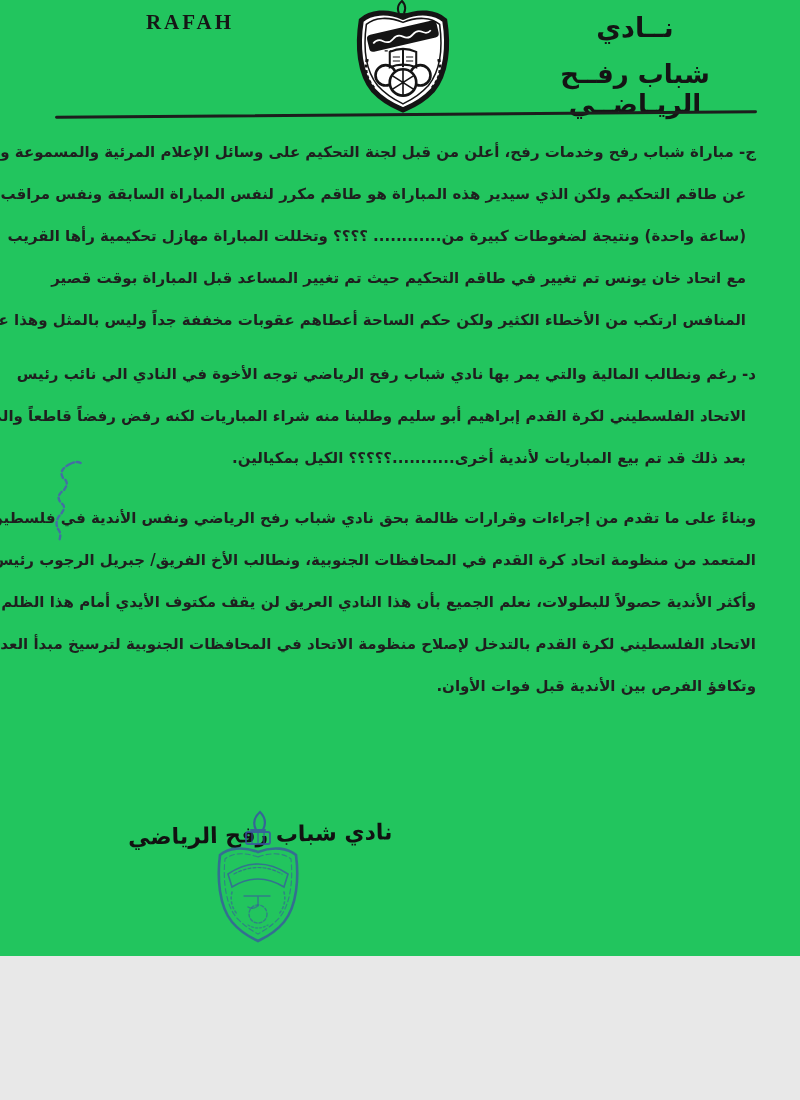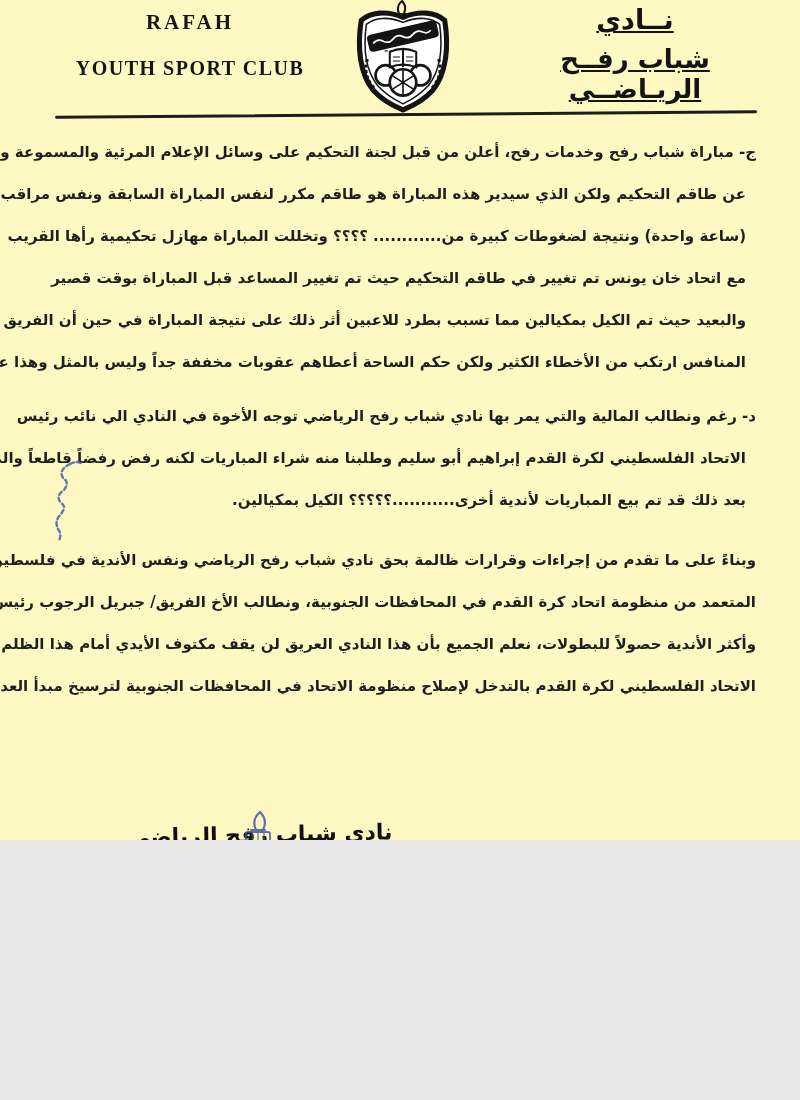--- a/index.html
+++ b/index.html
@@ -1,27 +1,27 @@
 <!DOCTYPE html>
 <html lang="ar"><head>
 <meta charset="utf-8">
 <style>
   html,body{margin:0;padding:0;}
   body{background:#e8e8e8;font-family:"DejaVu Sans",sans-serif;}
-  .page{position:relative;width:800px;height:840px;margin:0 auto;background:#fef9c3;overflow:hidden;color:#1b1b1b;}
+  .page{position:relative;width:800px;height:956px;margin:0 auto;background:#22c55e;overflow:hidden;color:#1b1b1b;}
 
   
   .lh-en{position:absolute;left:55px;top:10px;width:270px;text-align:center;
          font-family:"Liberation Serif","DejaVu Serif",serif;font-weight:bold;color:#161616;}
   .lh-en .l1{font-size:21px;letter-spacing:3px;}
   .lh-en .l2{font-size:20px;letter-spacing:1.5px;margin-top:22px;}
-  .lh-ar{position:absolute;right:25px;top:4px;width:280px;text-align:center;direction:rtl;
-         font-weight:bold;color:#141414;text-decoration:underline;}
+  .lh-ar{position:absolute;right:25px;top:12px;width:280px;text-align:center;direction:rtl;
+         font-weight:bold;color:#141414;}
   .lh-ar .l1{font-size:27px;}
-  .lh-ar .l2{font-size:26px;margin-top:9px;}
+  .lh-ar .l2{font-size:26px;margin-top:16px;}
   .crest{position:absolute;left:340px;top:0px;width:126px;height:114px;}
   .rule{position:absolute;left:55px;top:113px;width:702px;height:3px;background:#1d1d1d;
         transform:rotate(-0.45deg);border-radius:2px;}
 
   
   .doc-body{position:absolute;top:131px;right:44px;left:58px;direction:rtl;
             font-weight:bold;font-size:15px;color:#1f1f1f;}
   .para{margin:0;}
   .para.p2{margin-top:12px;}
   .para.p3{margin-top:18px;}
@@ -39,21 +39,20 @@
   .footer{position:absolute;left:0;right:0;top:1046px;text-align:center;padding-left:64px;
           direction:rtl;font-size:15px;color:#4d4d4d;transform:rotate(-1.3deg);}
 </style>
 </head>
 <body>
 
 <div class="page">
 
   <div class="lh-en">
     <div class="l1">RAFAH</div>
-    <div class="l2">YOUTH SPORT CLUB</div>
   </div>
 
   <svg class="crest" viewBox="0 0 120 112">
 
     <path d="M56,13 q-3,-7 3,-12 q5,5 2,12 M52,14 l16,0" fill="none" stroke="#141414" stroke-width="2"></path>
     <path d="M47,17 q13,-6 26,0" fill="none" stroke="#141414" stroke-width="1.5"></path>
 
     <path d="M60,17 C44,10 28,12 19,20 C15,45 17,72 31,89 C42,101 53,105 60,108 C67,105 78,101 89,89 C103,72 105,45 101,20 C92,12 76,10 60,17 Z" fill="#ffffff" stroke="#141414" stroke-width="5"></path>
     <path d="M60,22 C46,16 32,17 24,24 C21,46 23,69 35,84 C45,95 54,99 60,102 C66,99 75,95 85,84 C97,69 99,46 96,24 C88,17 74,16 60,22 Z" fill="none" stroke="#141414" stroke-width="1.5"></path>
 
@@ -84,33 +83,33 @@
   </div>
 
   <div class="rule"></div>
 
   <div class="doc-body">
     <div class="para p1">
       <div class="line">ج- مباراة شباب رفح وخدمات رفح، أعلن من قبل لجنة التحكيم على وسائل الإعلام المرئية والمسموعة والمكتوبة</div>
       <div class="line cont">عن طاقم التحكيم ولكن الذي سيدير هذه المباراة هو طاقم مكرر لنفس المباراة السابقة ونفس مراقب المباراة</div>
       <div class="line cont">(ساعة واحدة) ونتيجة لضغوطات كبيرة من............ ؟؟؟؟  وتخللت المباراة مهازل تحكيمية رأها القريب</div>
       <div class="line cont">مع اتحاد خان يونس تم تغيير في طاقم التحكيم حيث تم تغيير المساعد قبل المباراة بوقت قصير</div>
-      <div class="line cont">والبعيد حيث تم الكيل بمكيالين مما تسبب بطرد للاعبين أثر ذلك على نتيجة المباراة في حين أن الفريق</div>
       <div class="line cont">المنافس ارتكب من الأخطاء الكثير ولكن حكم الساحة أعطاهم عقوبات مخففة جداً وليس بالمثل وهذا عيب</div>
     </div>
     <div class="para p2">
       <div class="line">د- رغم ونطالب المالية والتي يمر بها نادي شباب رفح الرياضي توجه الأخوة في النادي الي نائب رئيس</div>
       <div class="line cont">الاتحاد الفلسطيني لكرة القدم إبراهيم أبو سليم وطلبنا منه شراء المباريات لكنه رفض رفضاً قاطعاً والمفاجأة</div>
       <div class="line cont last">بعد ذلك قد تم بيع المباريات لأندية أخرى...........؟؟؟؟؟ الكيل بمكيالين.</div>
     </div>
     <div class="para p3">
       <div class="line">وبناءً على ما تقدم من إجراءات وقرارات ظالمة بحق نادي شباب رفح الرياضي ونفس الأندية في فلسطين</div>
       <div class="line">المتعمد من منظومة اتحاد كرة القدم في المحافظات الجنوبية، ونطالب الأخ الفريق/ جبريل الرجوب رئيس</div>
       <div class="line">وأكثر الأندية حصولاً للبطولات، نعلم الجميع بأن هذا النادي العريق لن يقف مكتوف الأيدي أمام هذا الظلم</div>
       <div class="line">الاتحاد الفلسطيني لكرة القدم بالتدخل لإصلاح منظومة الاتحاد في المحافظات الجنوبية لترسيخ مبدأ العدالة</div>
+      <div class="line last">وتكافؤ الفرص بين الأندية قبل فوات الأوان.</div>
     </div>
   </div>
 
   <svg class="pen-mark" viewBox="0 0 52 100">
     <path d="M36,12 q8,-4 12,0 M36,12 q-12,6 -7,14 q7,4 1,12 q-9,6 -3,13 q6,3 0,11 q-7,7 -3,15 q4,5 1,12" fill="none" stroke="#4a5fb0" stroke-width="2.4" stroke-linecap="round" stroke-dasharray="4,3"></path>
   </svg>
 
   <div class="sig-name">نادي شباب رفح الرياضي</div>
 
   <svg class="stamp" viewBox="0 0 126 160">

